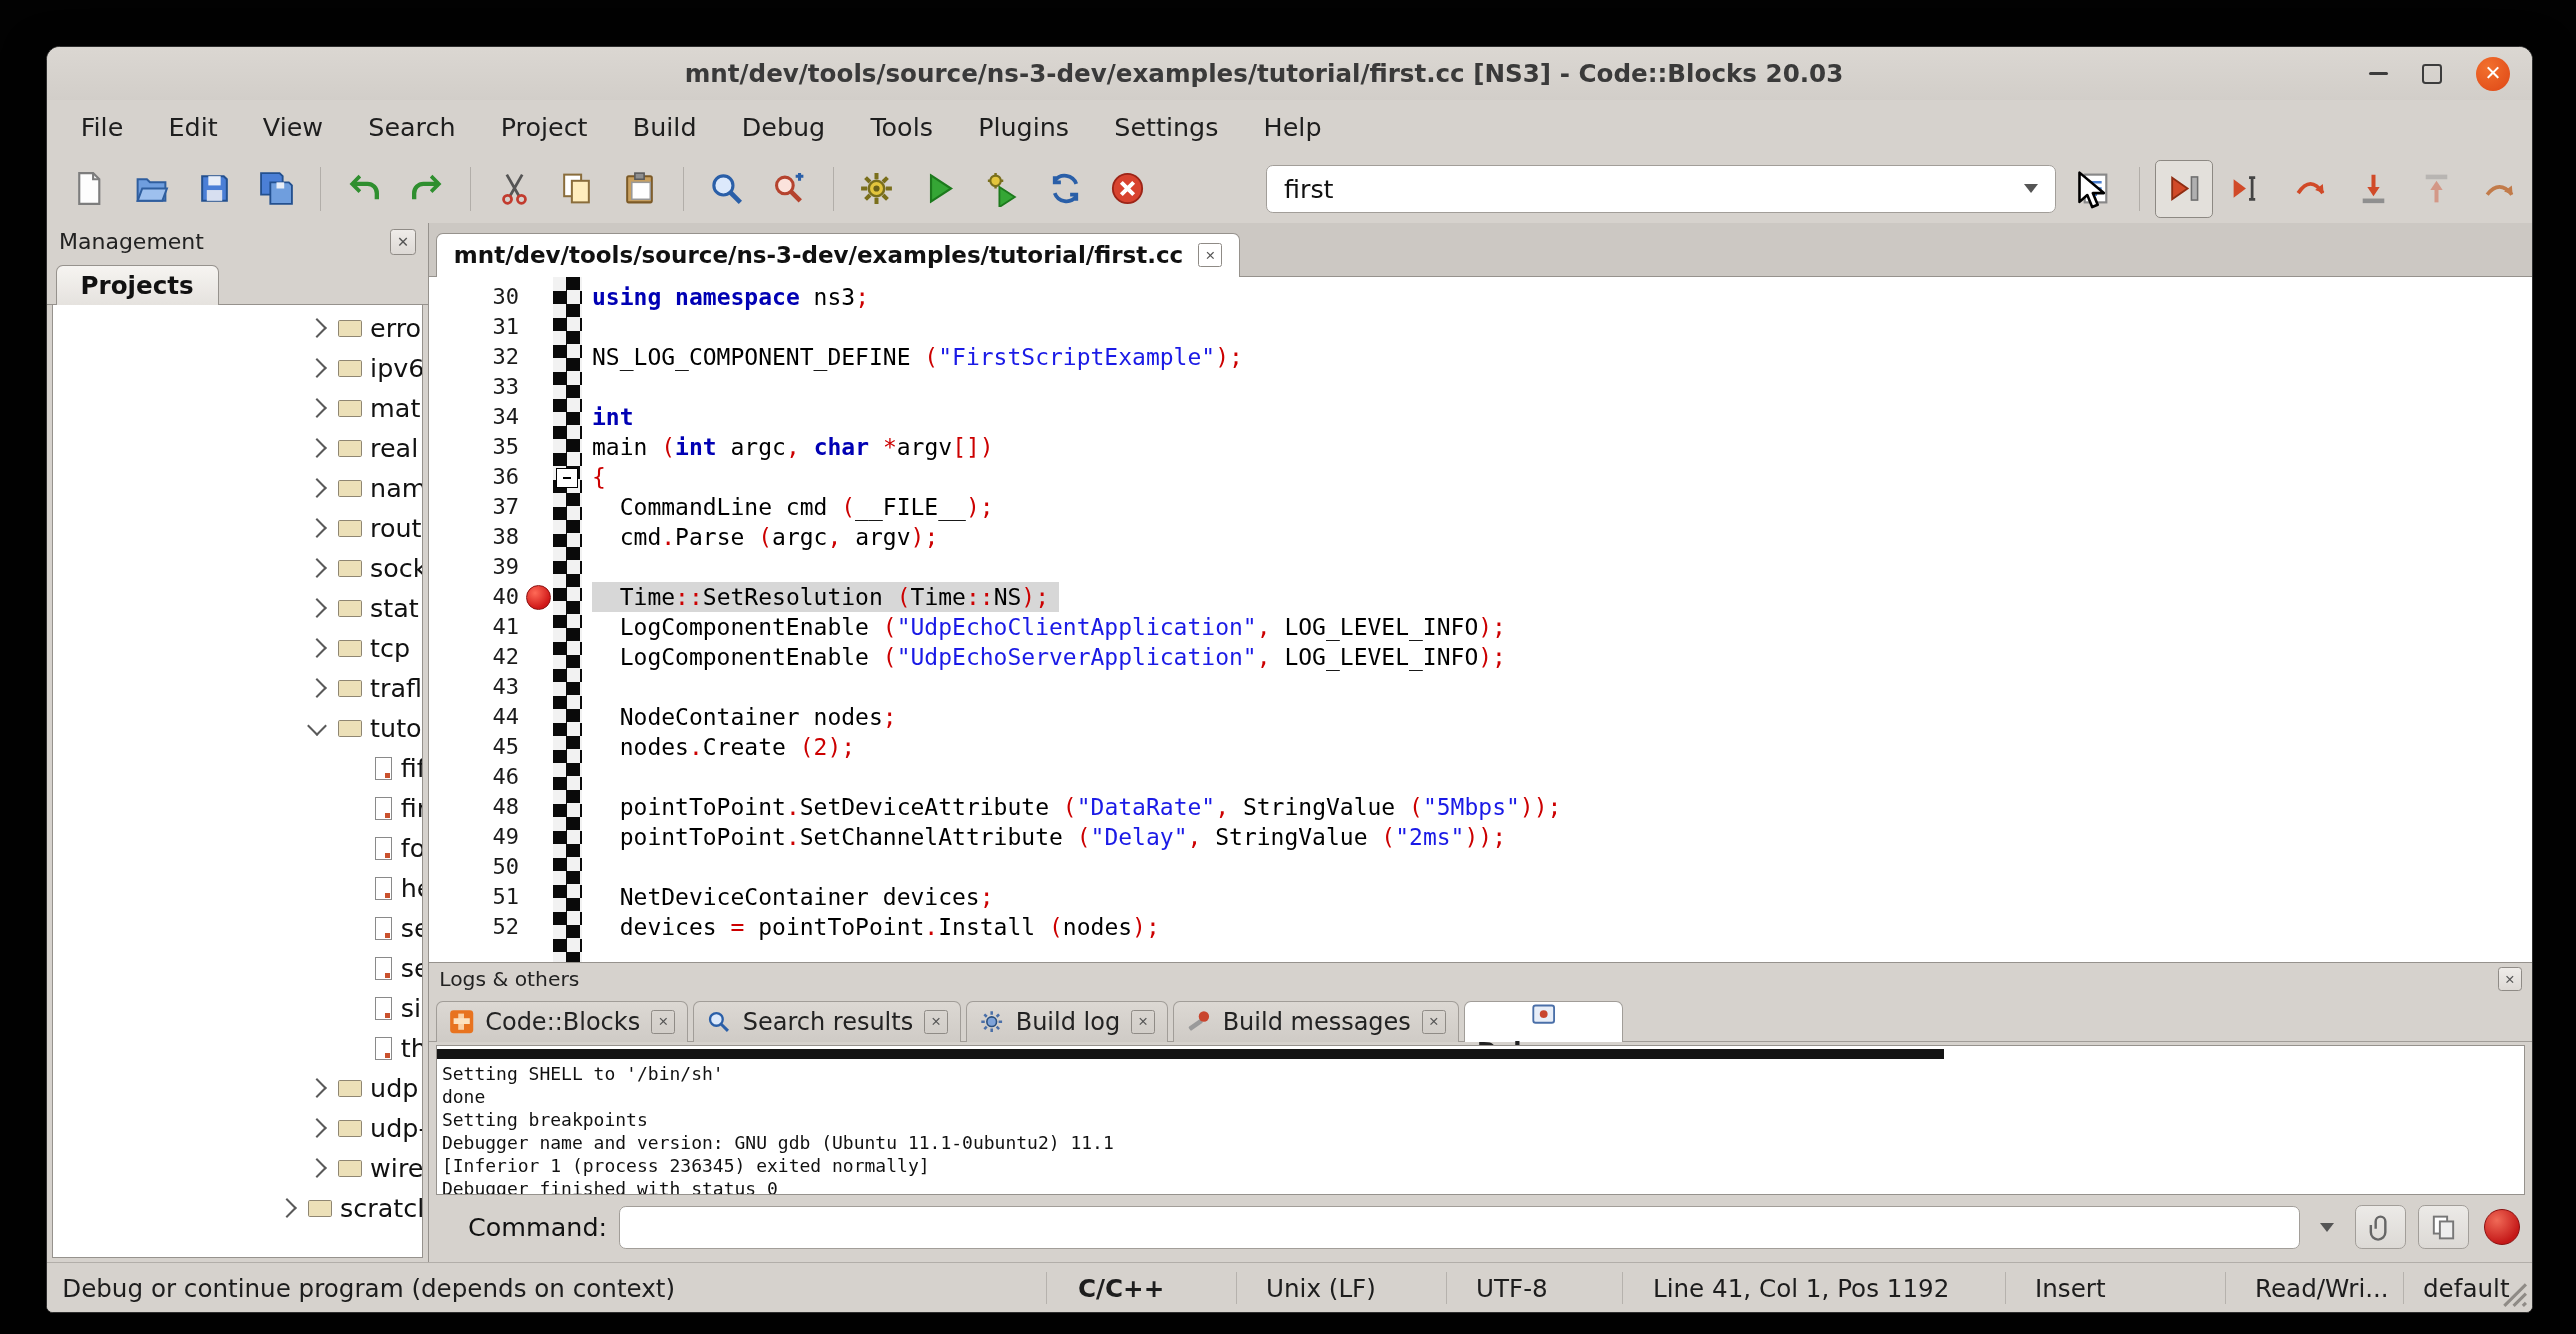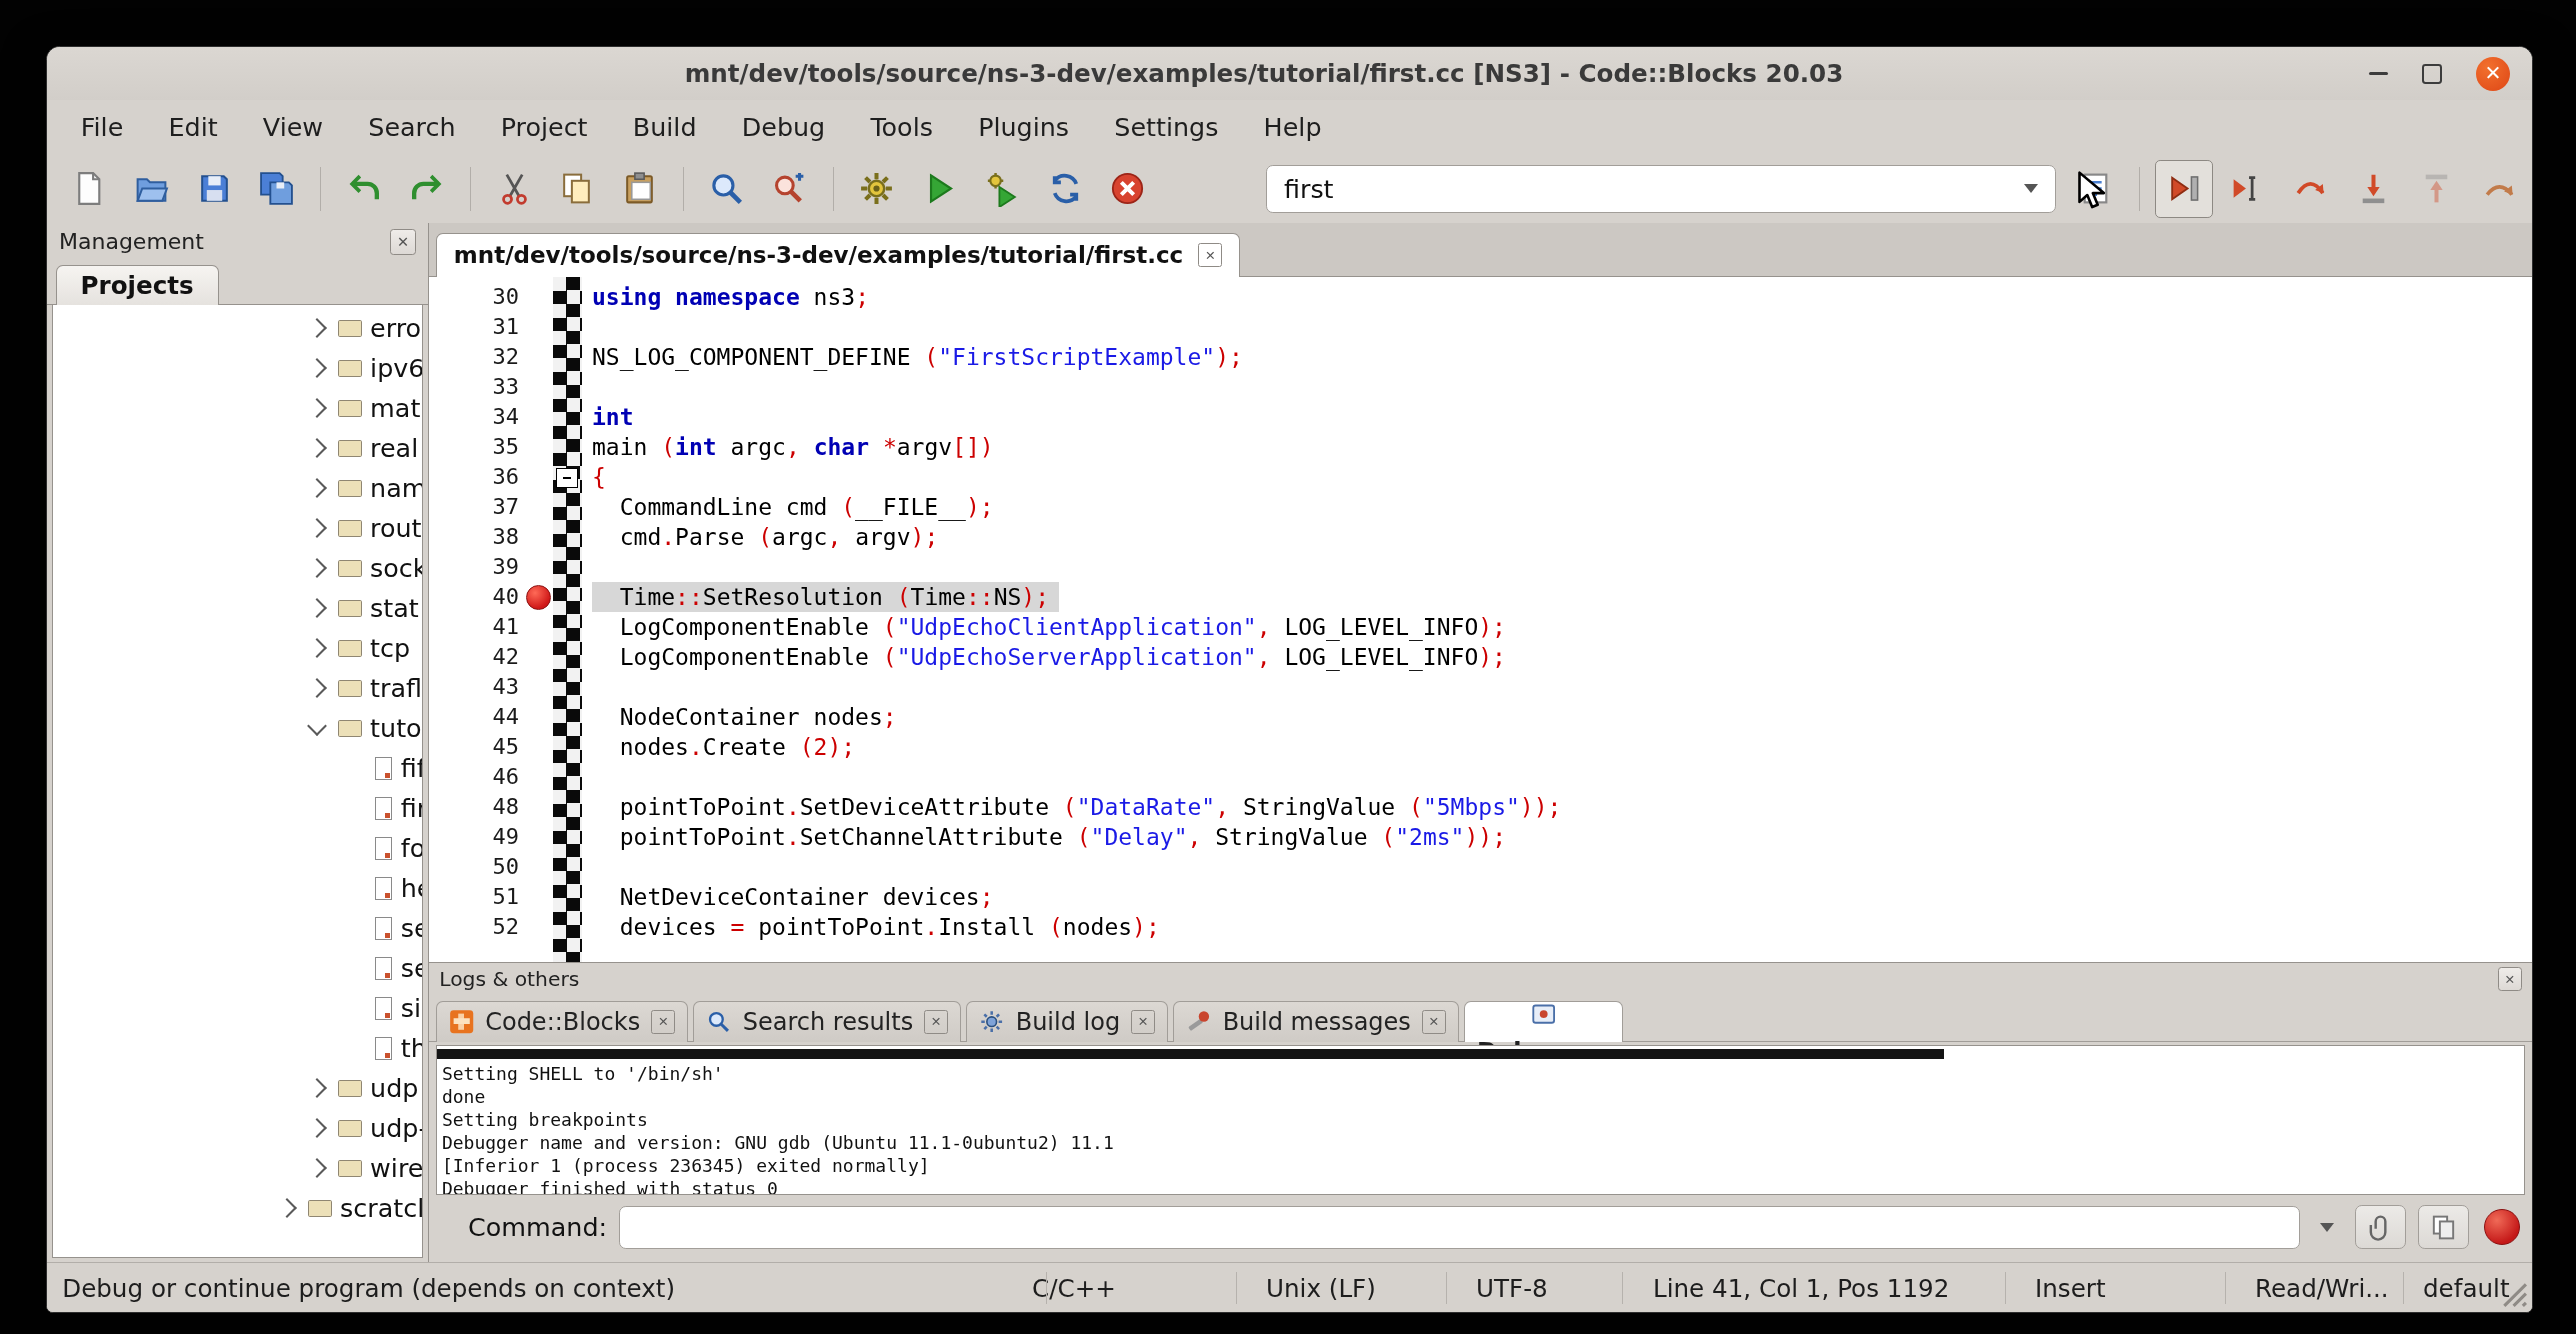--- a/index.html
+++ b/index.html
@@ -102,21 +102,21 @@
                       border-top:9.3px solid #555;}
   .cmd-btn{width:49px;height:42px;border:0.8px solid #a29e99;border-radius:6.8px;
            background:linear-gradient(#eceae7,#dcd9d5);display:flex;align-items:center;justify-content:center;flex:none;}
   .cmd-btn svg{width:29px;height:29px;}
   .cmd-stop{width:34px;height:34px;border-radius:50%;flex:none;margin-left:3.4px;
             background:radial-gradient(circle at 35% 30%,#f06a57,#c41818 72%);border:1.7px solid #8a0f0f;}
   
   .statusbar{position:absolute;left:0;right:0;bottom:0;height:49px;border-top:0.8px solid #b2aea9;background:#d6d2cd;
              font-size:24.6px;color:#1d1d1d;}
   .st{position:absolute;top:50%;transform:translateY(-50%);white-space:nowrap;}
-  .s0{left:15.2px;} .s1{left:985px;} .s2{left:1219px;} .s3{left:1429px;} .s4{left:1606px;}
+  .s0{left:15.2px;} .s1{left:1031px;font-weight:bold;} .s2{left:1219px;} .s3{left:1429px;} .s4{left:1606px;}
   .s5{left:1988px;} .s6{left:2208px;} .s7{left:2376px;}
   .st-sep{position:absolute;top:8.5px;bottom:8.5px;width:0.8px;background:#b6b2ad;}
   .grip{position:absolute;right:3.4px;bottom:3.4px;width:37px;height:37px;}
   .cursor{position:absolute;left:2073px;top:171px;width:39px;height:39px;z-index:50;}
 </style>
 </head>
 <body>
 
 <div class="screen">
   <div class="window">

